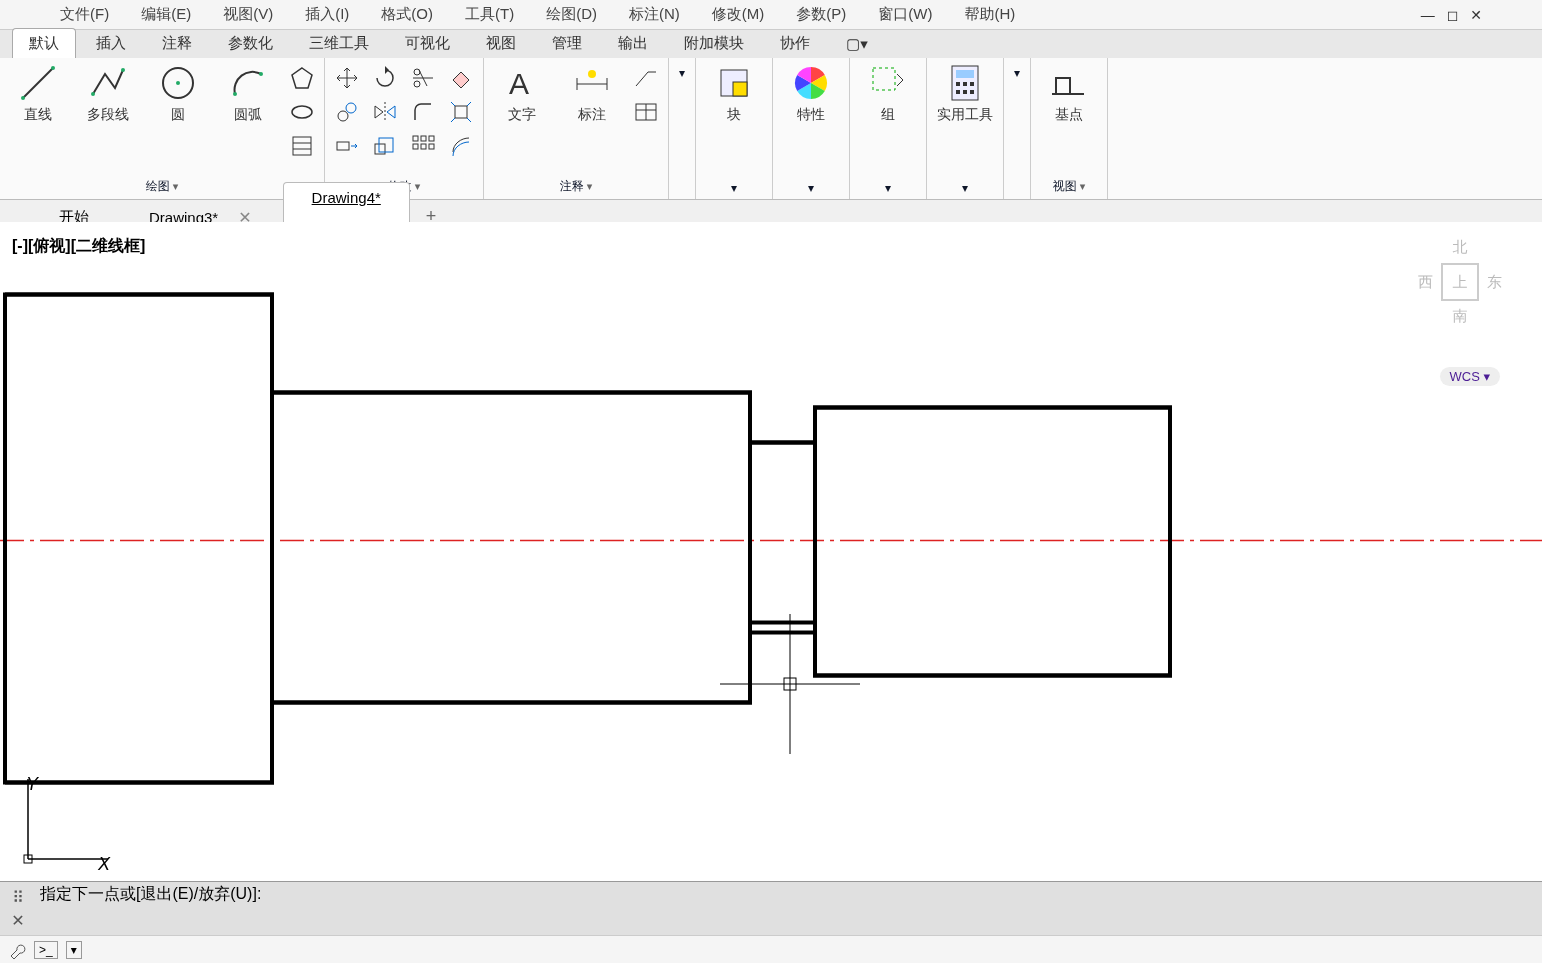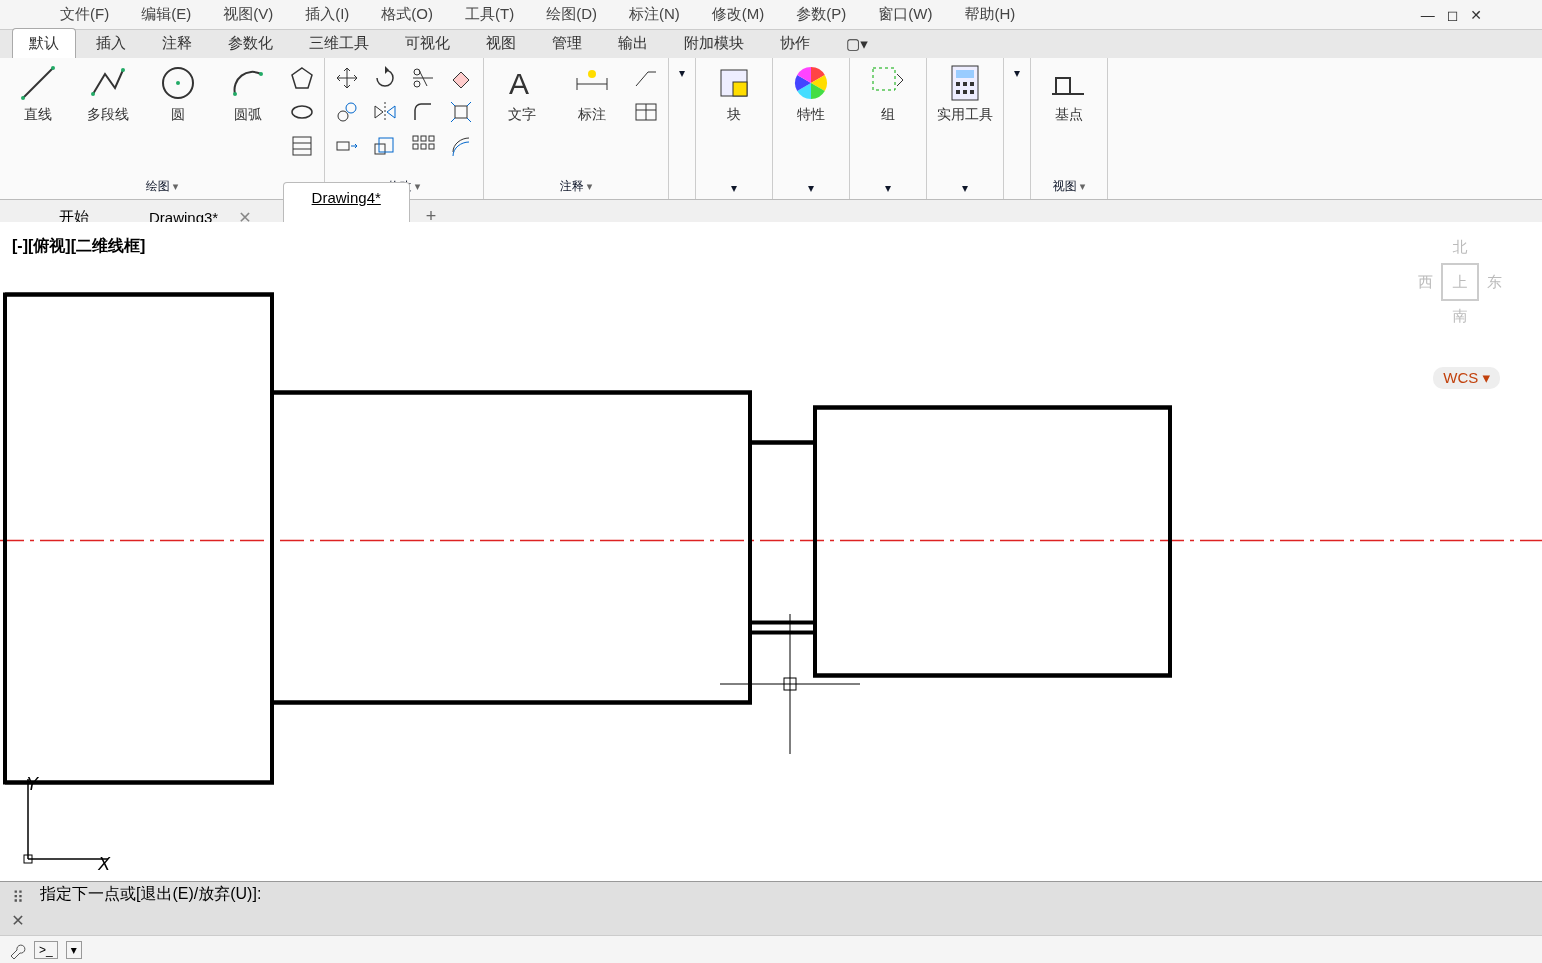--- a/index.html
+++ b/index.html
@@ -26,21 +26,21 @@
 .filetabs { height:34px; background:#f0f0f0; display:flex; align-items:center; padding-left:30px; gap:2px; font-size:15px; border-bottom:1px solid #ccc;text-decoration:underline; }
 .filetab { padding:6px 28px; border:1px solid transparent; border-bottom:none; position:relative; display:flex; align-items:center; gap:20px; cursor:pointer; }
 .filetab.active { background:#fff; border-color:#bbb; border-radius:4px 4px 0 0;flex-direction:column; }
 .filetab .close { color:#888; font-size:16px; cursor:pointer; }
 .addtab { padding:6px 14px; color:#666; font-size:18px; cursor:pointer; }
 
 .canvas { position:absolute; left:0; top:222px; right:0; bottom:80px; background:#fff; overflow:hidden; }
 .viewlabel { position:absolute; left:12px; top:14px; font-size:16px; font-weight:bold;text-align:center; }
 .navcube { position:absolute; right:40px; top:16px; color:#bbb; font-size:15px; text-align:center; }
 .navcube .cube { width:38px; height:38px; border:2px solid #ccc; margin:6px auto; display:flex; align-items:center; justify-content:center; }
-.wcs { position:absolute; right:42px; top:145px; background:#eee; padding:2px 10px; border-radius:10px; font-size:15px; color:#c2410c; }
+.wcs { position:absolute; right:42px; top:145px; background:#eee; padding:2px 10px; border-radius:10px; font-size:13px; color:#4c1d95; }
 
 .drawing { position:absolute; inset:0; }
 .drawing svg { width:100%; height:100%; }
 
 .ucs { position:absolute; left:18px; bottom:10px; }
 .ucs-label-y { position:absolute; left:26px; bottom:88px; font-size:18px; font-style:italic; }
 .ucs-label-x { position:absolute; left:98px; bottom:8px; font-size:18px; font-style:italic; }
 
 .cursor { position:absolute; left:720px; top:392px; pointer-events:none; }
 .cursor svg { width:140px; height:140px; }

